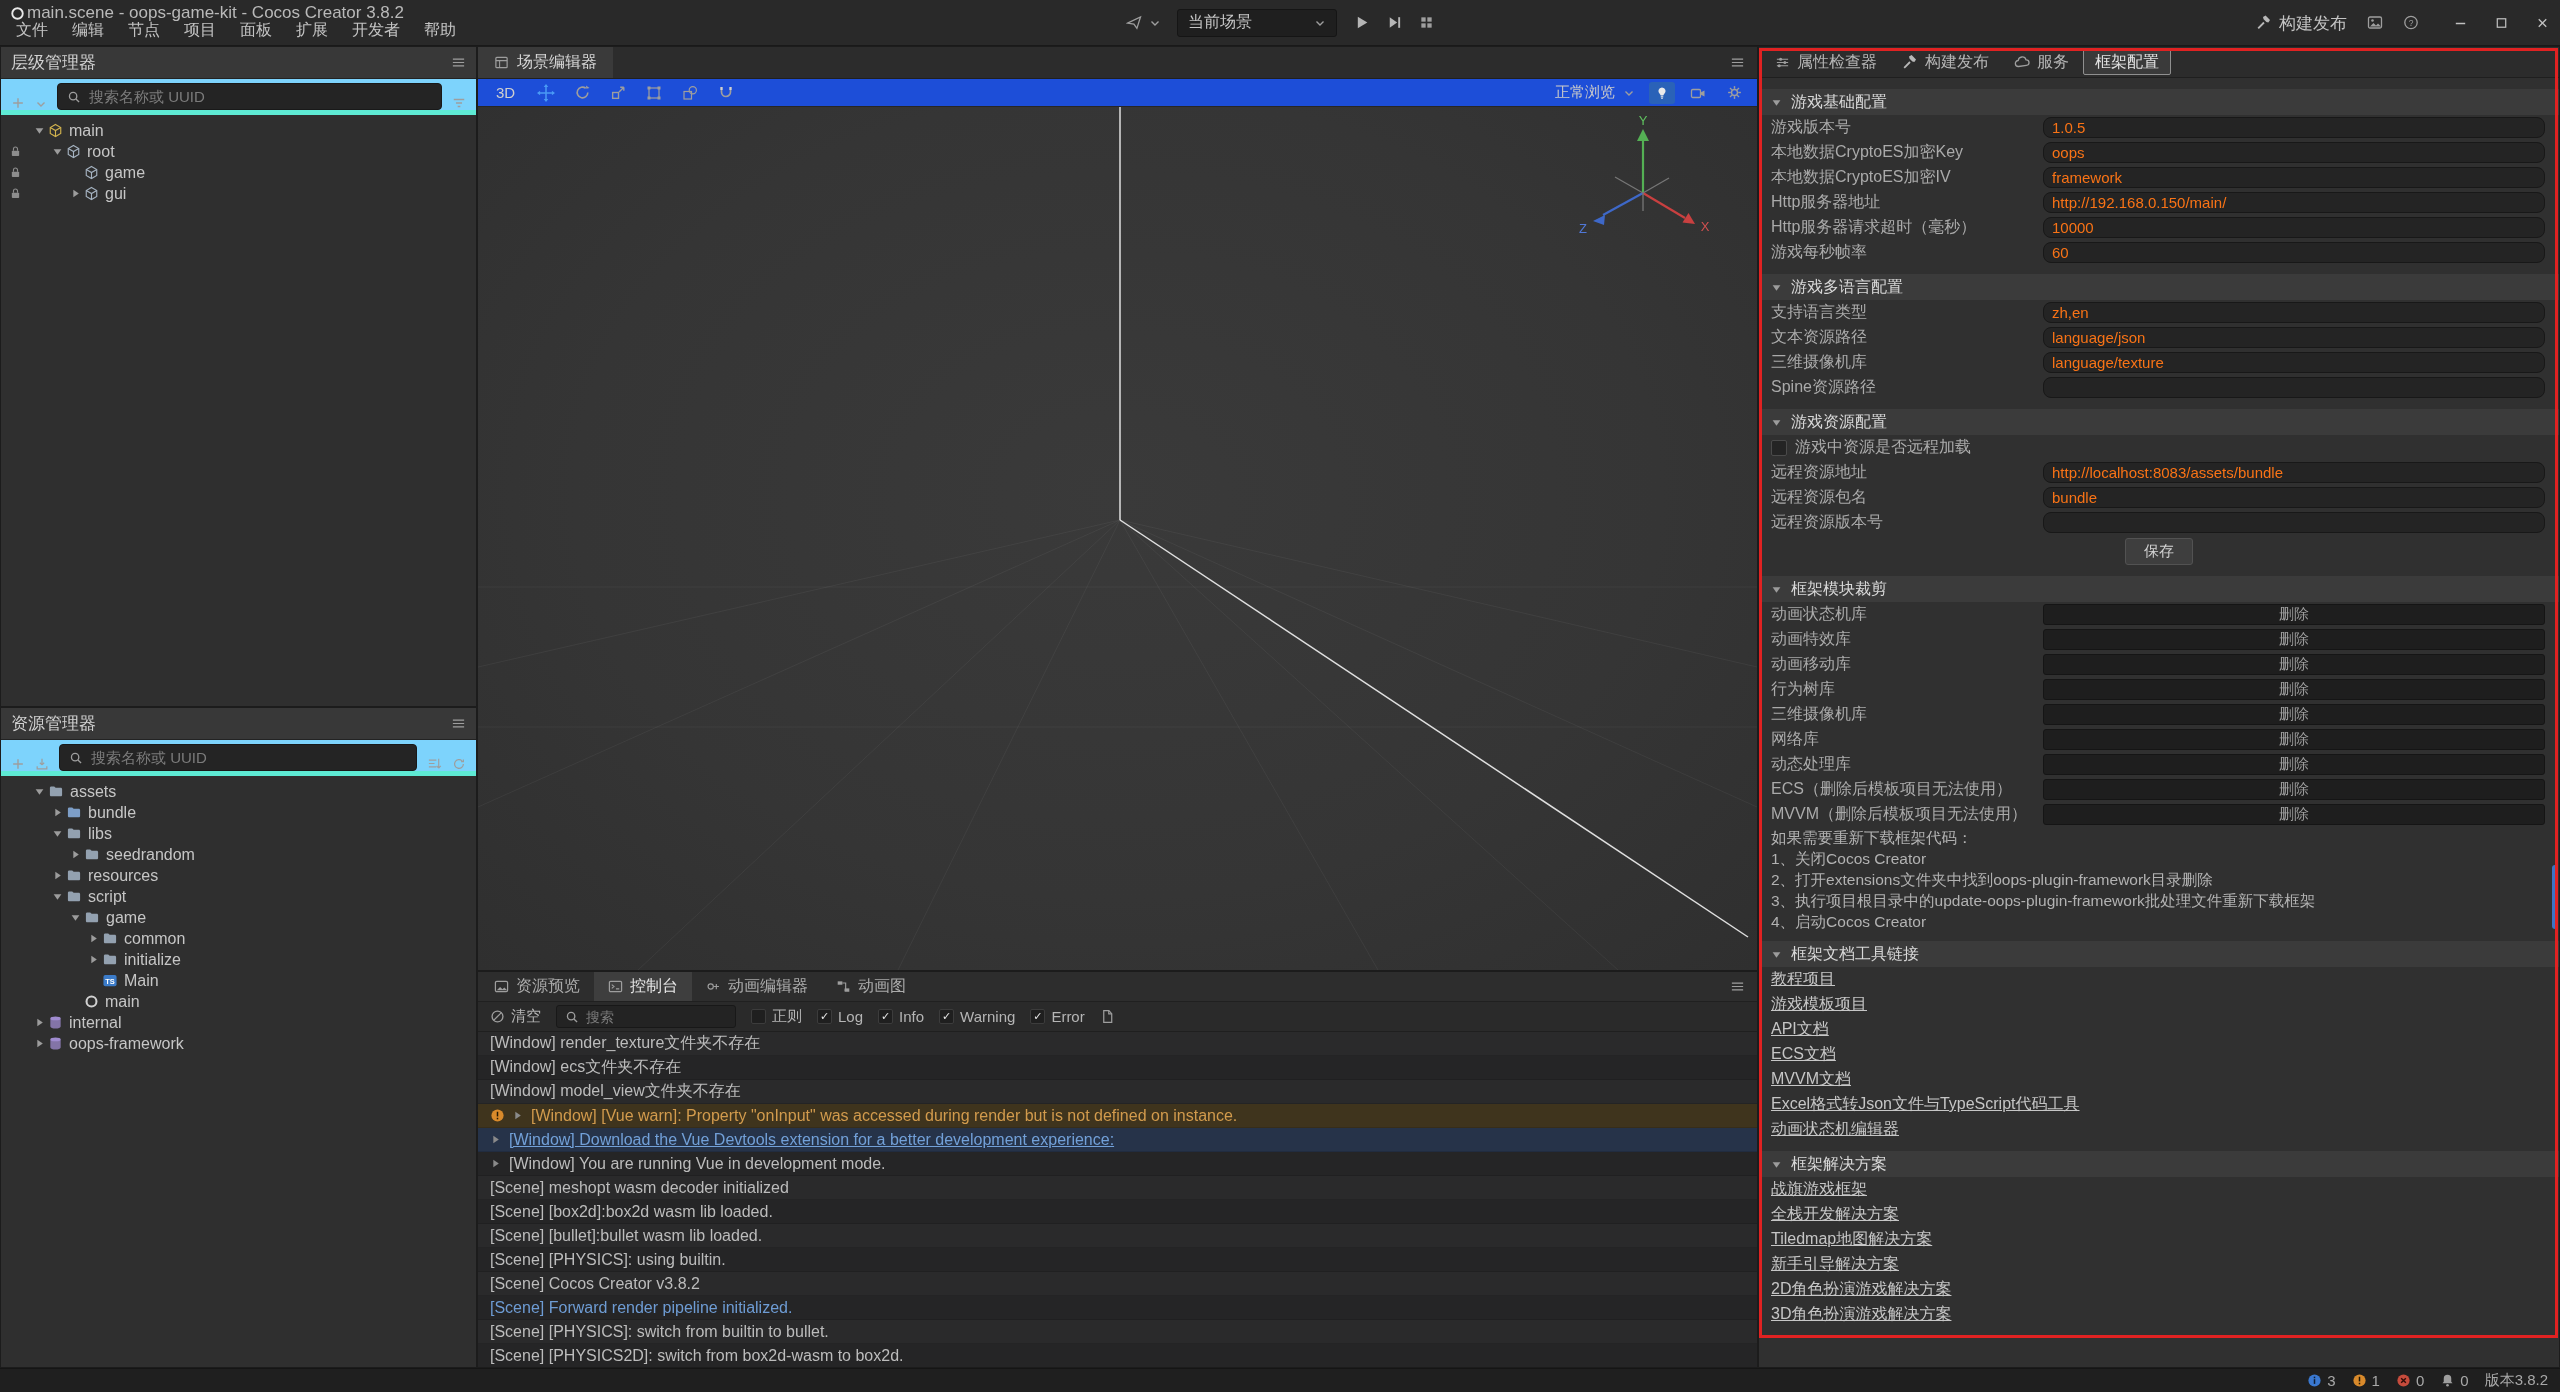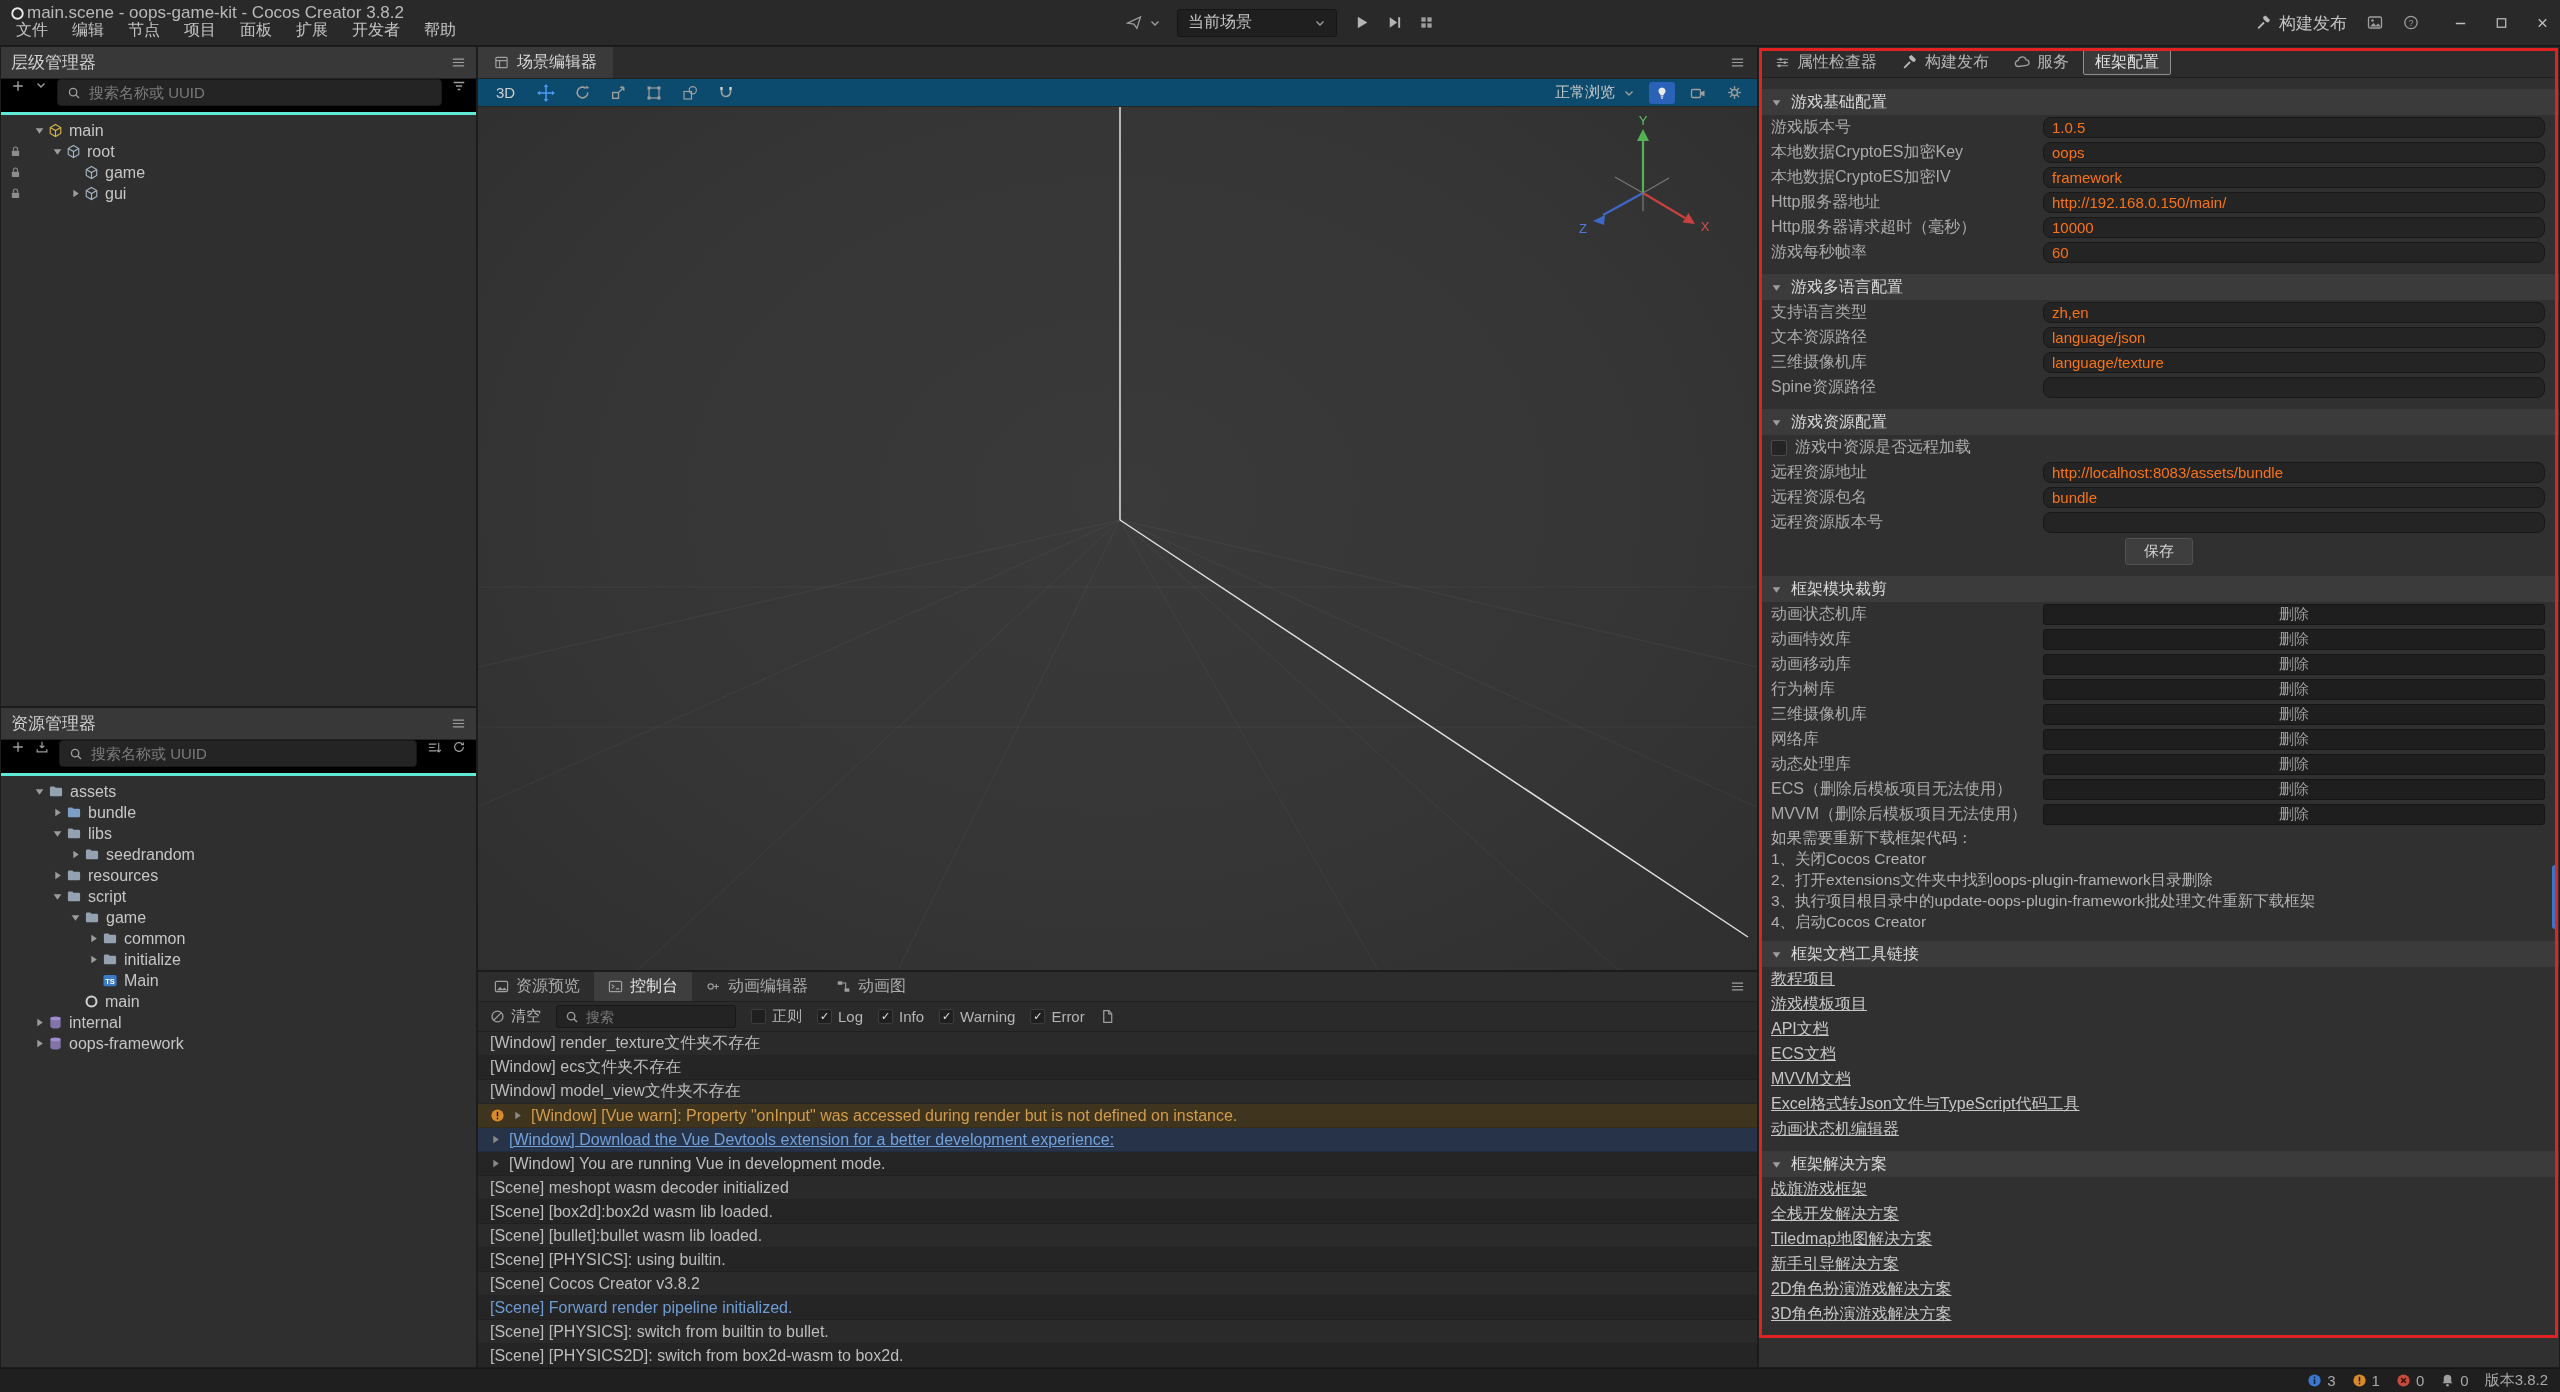--- a/index.html
+++ b/index.html
@@ -23,37 +23,37 @@
 
 .panel{position:absolute;background:#2f2f2f;border:1px solid #1c1c1c}
 .panel-header{height:32px;background:#383838;border-bottom:1px solid #232323;display:flex;align-items:center;padding:0 10px;font-size:17px;color:#d2d2d2;gap:8px}
 .panel-header .sp{flex:1}
 #hierarchy{left:0;top:46px;width:477px;height:661px}
 #assets{left:0;top:707px;width:477px;height:661px}
 #scene{left:477px;top:46px;width:1281px;height:925px}
 #consolep{left:477px;top:971px;width:1281px;height:397px}
 #inspector{left:1758px;top:46px;width:802px;height:1322px;background:#303030}
 
-.toolrow{height:36px;display:flex;align-items:flex-start;gap:10px;padding:0 10px;border-bottom:3px solid #5eead4;background:#000000}
+.toolrow{height:36px;display:flex;align-items:flex-end;gap:10px;padding:0 10px;border-bottom:5px solid #5eead4;background:#7dd3fc}
 .searchbox{flex:1;display:flex;align-items:center;gap:8px;height:27px;background:#242424;border:1px solid #191919;border-radius:4px;padding:0 9px}
 .searchbox input{flex:1;background:transparent;border:none;outline:none;color:#bbb;font-size:15px;font-family:inherit;min-width:0}
 .searchbox input::placeholder{color:#7b7b7b}
 
 .tree{padding-top:5px}
 .tree-row{position:relative;height:21px;display:flex;align-items:center;padding-left:30px;font-size:16px;color:#c6c6c6;white-space:nowrap}
 .tree-lock{position:absolute;left:8px;top:4px}
 .tree-arrow{width:17px;display:inline-flex;justify-content:center}
 .tree-ic{margin-right:6px}
 
 
 #scene-tabs{height:32px;background:#2c2c2c;border-bottom:1px solid #202020;display:flex;align-items:stretch}
 .scene-tab{display:flex;align-items:center;gap:8px;background:#3a3a3a;padding:0 16px;font-size:16px;color:#d6d6d6}
 #scene-tabs .sp{flex:1}
 #scene-tabs .hmb{display:flex;align-items:center;padding:0 12px}
-#scene-toolbar{height:28px;background:#0c4a6e;border-bottom:1px solid #262626;display:flex;align-items:center;gap:10px;padding:0 10px}
+#scene-toolbar{height:28px;background:#1d4ed8;border-bottom:1px solid #262626;display:flex;align-items:center;gap:10px;padding:0 10px}
 #btn-3d{font-size:15px;color:#cfcfcf;padding:1px 8px;display:flex;gap:5px;align-items:center}
 .tool-ic{width:26px;height:22px;display:inline-flex;align-items:center;justify-content:center;border-radius:3px}
 .tool-ic.lit{background:#2a62b8}
 #view-mode{display:flex;align-items:center;gap:8px;font-size:15px;color:#c9c9c9;margin-left:auto;margin-right:4px}
 #canvas{position:absolute;top:60px;left:0;right:0;bottom:0;background:radial-gradient(ellipse at 50% 45%,#3a3a3a 0%,#353535 60%,#2f2f2f 100%);overflow:hidden}
 #gizmo{position:absolute;top:8px;right:36px}
 
 
 #console-tabbar{height:30px;background:#2d2d2d;border-bottom:1px solid #202020;display:flex;align-items:stretch;padding-left:2px}
 .console-tab{display:flex;align-items:center;gap:7px;padding:0 14px;font-size:16px;color:#ababab}

